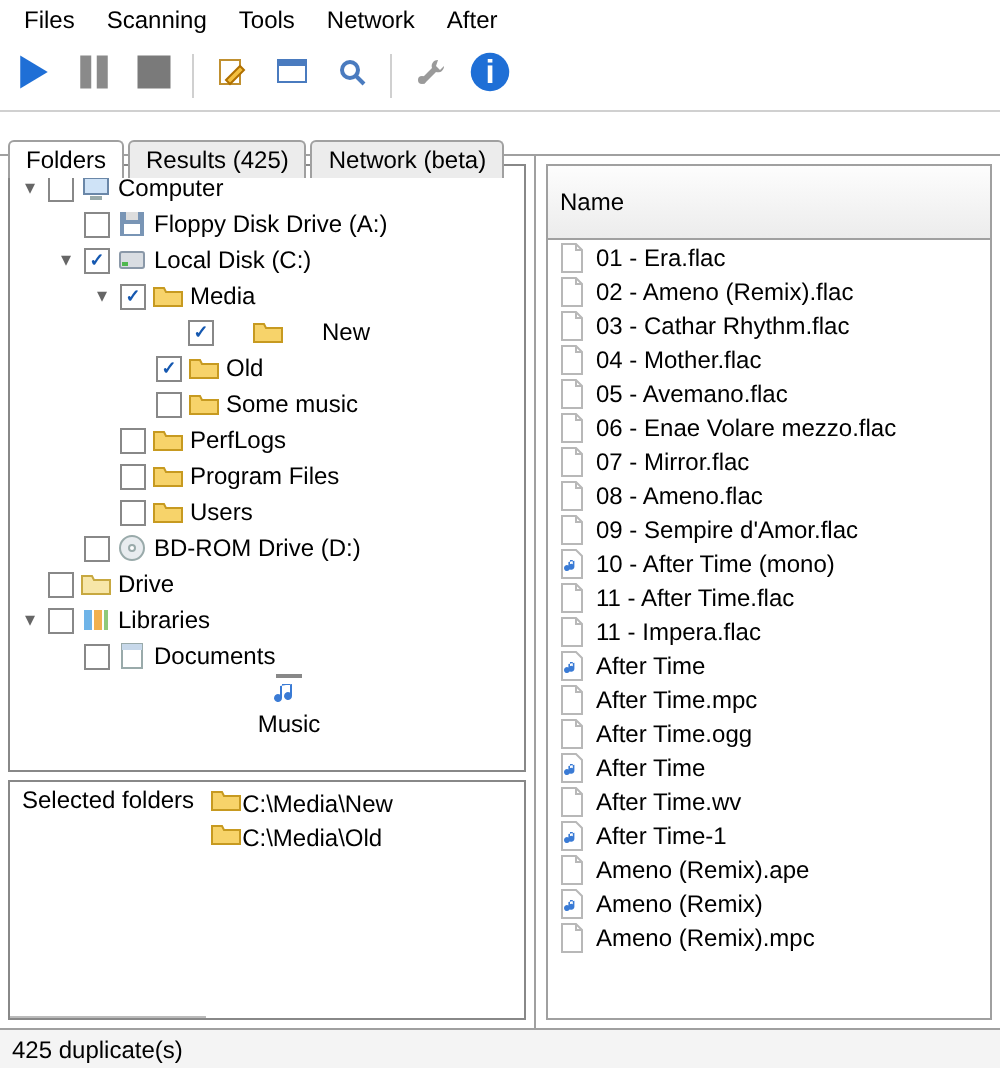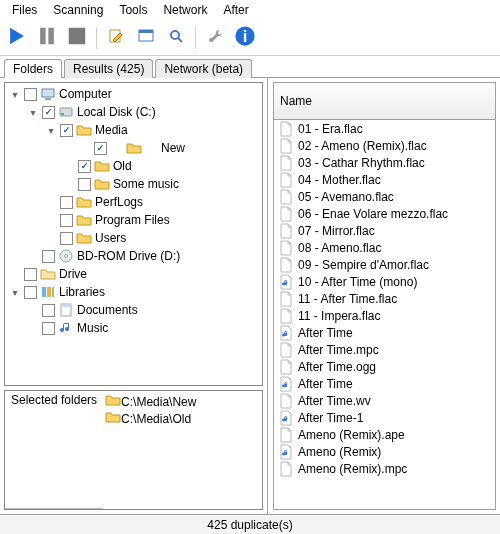--- a/index.html
+++ b/index.html
@@ -3,41 +3,41 @@
 <meta charset="utf-8">
 <style>
 * { box-sizing: border-box; margin: 0; padding: 0; font-family: "Segoe UI", Tahoma, Arial, sans-serif; font-size: 12px; }
 html, body { width: 500px; height: 534px; background: #fff; overflow: hidden; }
 .menubar { height: 20px; display: flex; align-items: center; padding: 0 4px; background: #fff; }
 .menubar span { padding: 2px 8px; }
 .toolbar { height: 36px; display: flex; align-items: center; padding: 2px 4px; gap: 4px; background: #fff; border-bottom: 1px solid #d0d0d0; }
 .tb-btn { width: 26px; height: 26px; display: flex; align-items: center; justify-content: center; }
 .tb-sep { width: 1px; height: 22px; background: #d0d0d0; margin: 0 2px; }
 .tabs { height: 22px; display: flex; align-items: flex-end; border-bottom: 1px solid #a0a0a0; padding-left: 4px; background:#fff; }
-.tab { padding: 2px 8px; border: 1px solid #a0a0a0; border-bottom: none; background: #ececec; border-radius: 3px 3px 0 0; margin-right: 2px; position: relative; top: 1px; }
+.tab { padding: 2px 8px; border: 1px solid #a0a0a0; border-bottom: none; background: #ececec; border-radius: 3px 3px 0 0; margin-right: 2px; position: relative; top: 12px; }
 .tab.active { background: #fff; }
 .body { display: flex; height: calc(534px - 20px - 36px - 22px - 20px); }
 .left { width: 268px; display: flex; flex-direction: column; border-right: 1px solid #a0a0a0; }
 .right { flex: 1; display: flex; flex-direction: column; border-left: 1px solid #fff; }
 .tree-wrap { flex: 1; border: 1px solid #888; margin: 4px; overflow-y: scroll; overflow-x: hidden; background: #fff; padding: 2px 0; }
 .tree-row { display: flex; align-items: center; height: 18px; white-space: nowrap; }
 .tree-row .exp { width: 12px; text-align: center; color: #666; font-size: 10px; }
 .tree-row .cb { width: 13px; height: 13px; border: 1px solid #888; margin: 0 3px; display: inline-flex; align-items: center; justify-content: center; font-size: 9px; background: #fff; }
 .tree-row .cb.checked::after { content: "✓"; color: #1558b0; font-weight: bold; }
 .tree-row .icon { width: 16px; height: 16px; margin-right: 3px; display: inline-flex; align-items: center; justify-content: center; }
 .tree-row .lbl { }
 .sel-panel { border: 1px solid #888; margin: 0 4px 4px 4px; height: 120px; display: flex; flex-direction: row; }
 .sel-title { padding: 2px 6px; border-bottom: 1px solid #bbb; background: #fff; }
 .sel-body { flex: 1; padding: 2px 2px; }
 .sel-row { display: flex; align-items: center; height: 17px; }
 .list-head { height: 38px; border: 1px solid #a0a0a0; margin: 4px 4px 0 4px; display: flex; align-items: center; padding-left: 6px; background: linear-gradient(#fdfdfd,#ececec); }
 .file-list { flex: 1; border: 1px solid #a0a0a0; border-top: none; margin: 0 4px 4px 4px; overflow-y: scroll; overflow-x: hidden; background: #fff; }
 .file-row { display: flex; align-items: center; height: 17px; padding-left: 4px; }
 .file-row .icon { width: 16px; height: 16px; margin-right: 4px; display: inline-flex; align-items: center; justify-content: center; }
-.statusbar { height: 20px; border-top: 1px solid #a0a0a0; display: flex; align-items: center; padding: 0 6px; background: #f4f4f4; justify-content: center; }
+.statusbar { height: 20px; border-top: 1px solid #a0a0a0; display: flex; align-items: center; padding: 0 6px; background: #f4f4f4; }
 
 ::-webkit-scrollbar { width: 16px; }
 ::-webkit-scrollbar-track { background: #f0f0f0; }
 ::-webkit-scrollbar-thumb { background: #c7c7c7; border: 1px solid #a9a9a9; }
 </style>
 </head>
 <body>
 
 <div class="menubar" id="menubar">
     <span>Files</span>
@@ -110,20 +110,32 @@
           <span class="cb"></span>
           <span class="icon">
             <svg viewBox="0 0 16 16" width="16" height="16">
               <rect x="2" y="3" width="12" height="8" fill="#cfe3f7" stroke="#6a87a8"></rect>
               <rect x="5" y="12" width="6" height="2" fill="#9aa"></rect>
             </svg>
           </span>
           <span class="lbl">Computer</span>
         </div>
         <div class="tree-row" style="padding-left: 22px;">
+          <span class="exp"></span>
+          <span class="cb"></span>
+          <span class="icon">
+            <svg viewBox="0 0 16 16" width="16" height="16">
+              <rect x="2" y="2" width="12" height="12" fill="#7995b5"></rect>
+              <rect x="5" y="2" width="6" height="4" fill="#ddd"></rect>
+              <rect x="4" y="8" width="8" height="5" fill="#fff"></rect>
+            </svg>
+          </span>
+          <span class="lbl">Floppy Disk Drive (A:)</span>
+        </div>
+        <div class="tree-row" style="padding-left: 22px;">
           <span class="exp">▾</span>
           <span class="cb checked"></span>
           <span class="icon">
             <svg viewBox="0 0 16 16" width="16" height="16">
               <rect x="2" y="4" width="12" height="8" rx="1" fill="#d9dde2" stroke="#8a98a8"></rect>
               <rect x="3" y="9" width="3" height="2" fill="#4fb84f"></rect>
             </svg>
           </span>
           <span class="lbl">Local Disk (C:)</span>
         </div>
@@ -234,21 +246,21 @@
           <span class="exp"></span>
           <span class="cb"></span>
           <span class="icon">
             <svg viewBox="0 0 16 16" width="16" height="16">
               <rect x="3" y="2" width="10" height="12" fill="#fff" stroke="#9aa"></rect>
               <rect x="3" y="2" width="10" height="3" fill="#c7d8ea"></rect>
             </svg>
           </span>
           <span class="lbl">Documents</span>
         </div>
-        <div class="tree-row" style="padding-left: 22px;">
+        <div class="tree-row" style="padding-left: 22px; flex-direction: column;">
           <span class="exp"></span>
           <span class="cb"></span>
           <span class="icon">
             <svg viewBox="0 0 16 16" width="16" height="16">
               <path d="M6 3v7a2 2 0 1 1-1-1.7V4l6-1v6a2 2 0 1 1-1-1.7V3z" fill="#3a7bd5"></path>
             </svg>
           </span>
           <span class="lbl">Music</span>
         </div>
       </div>

